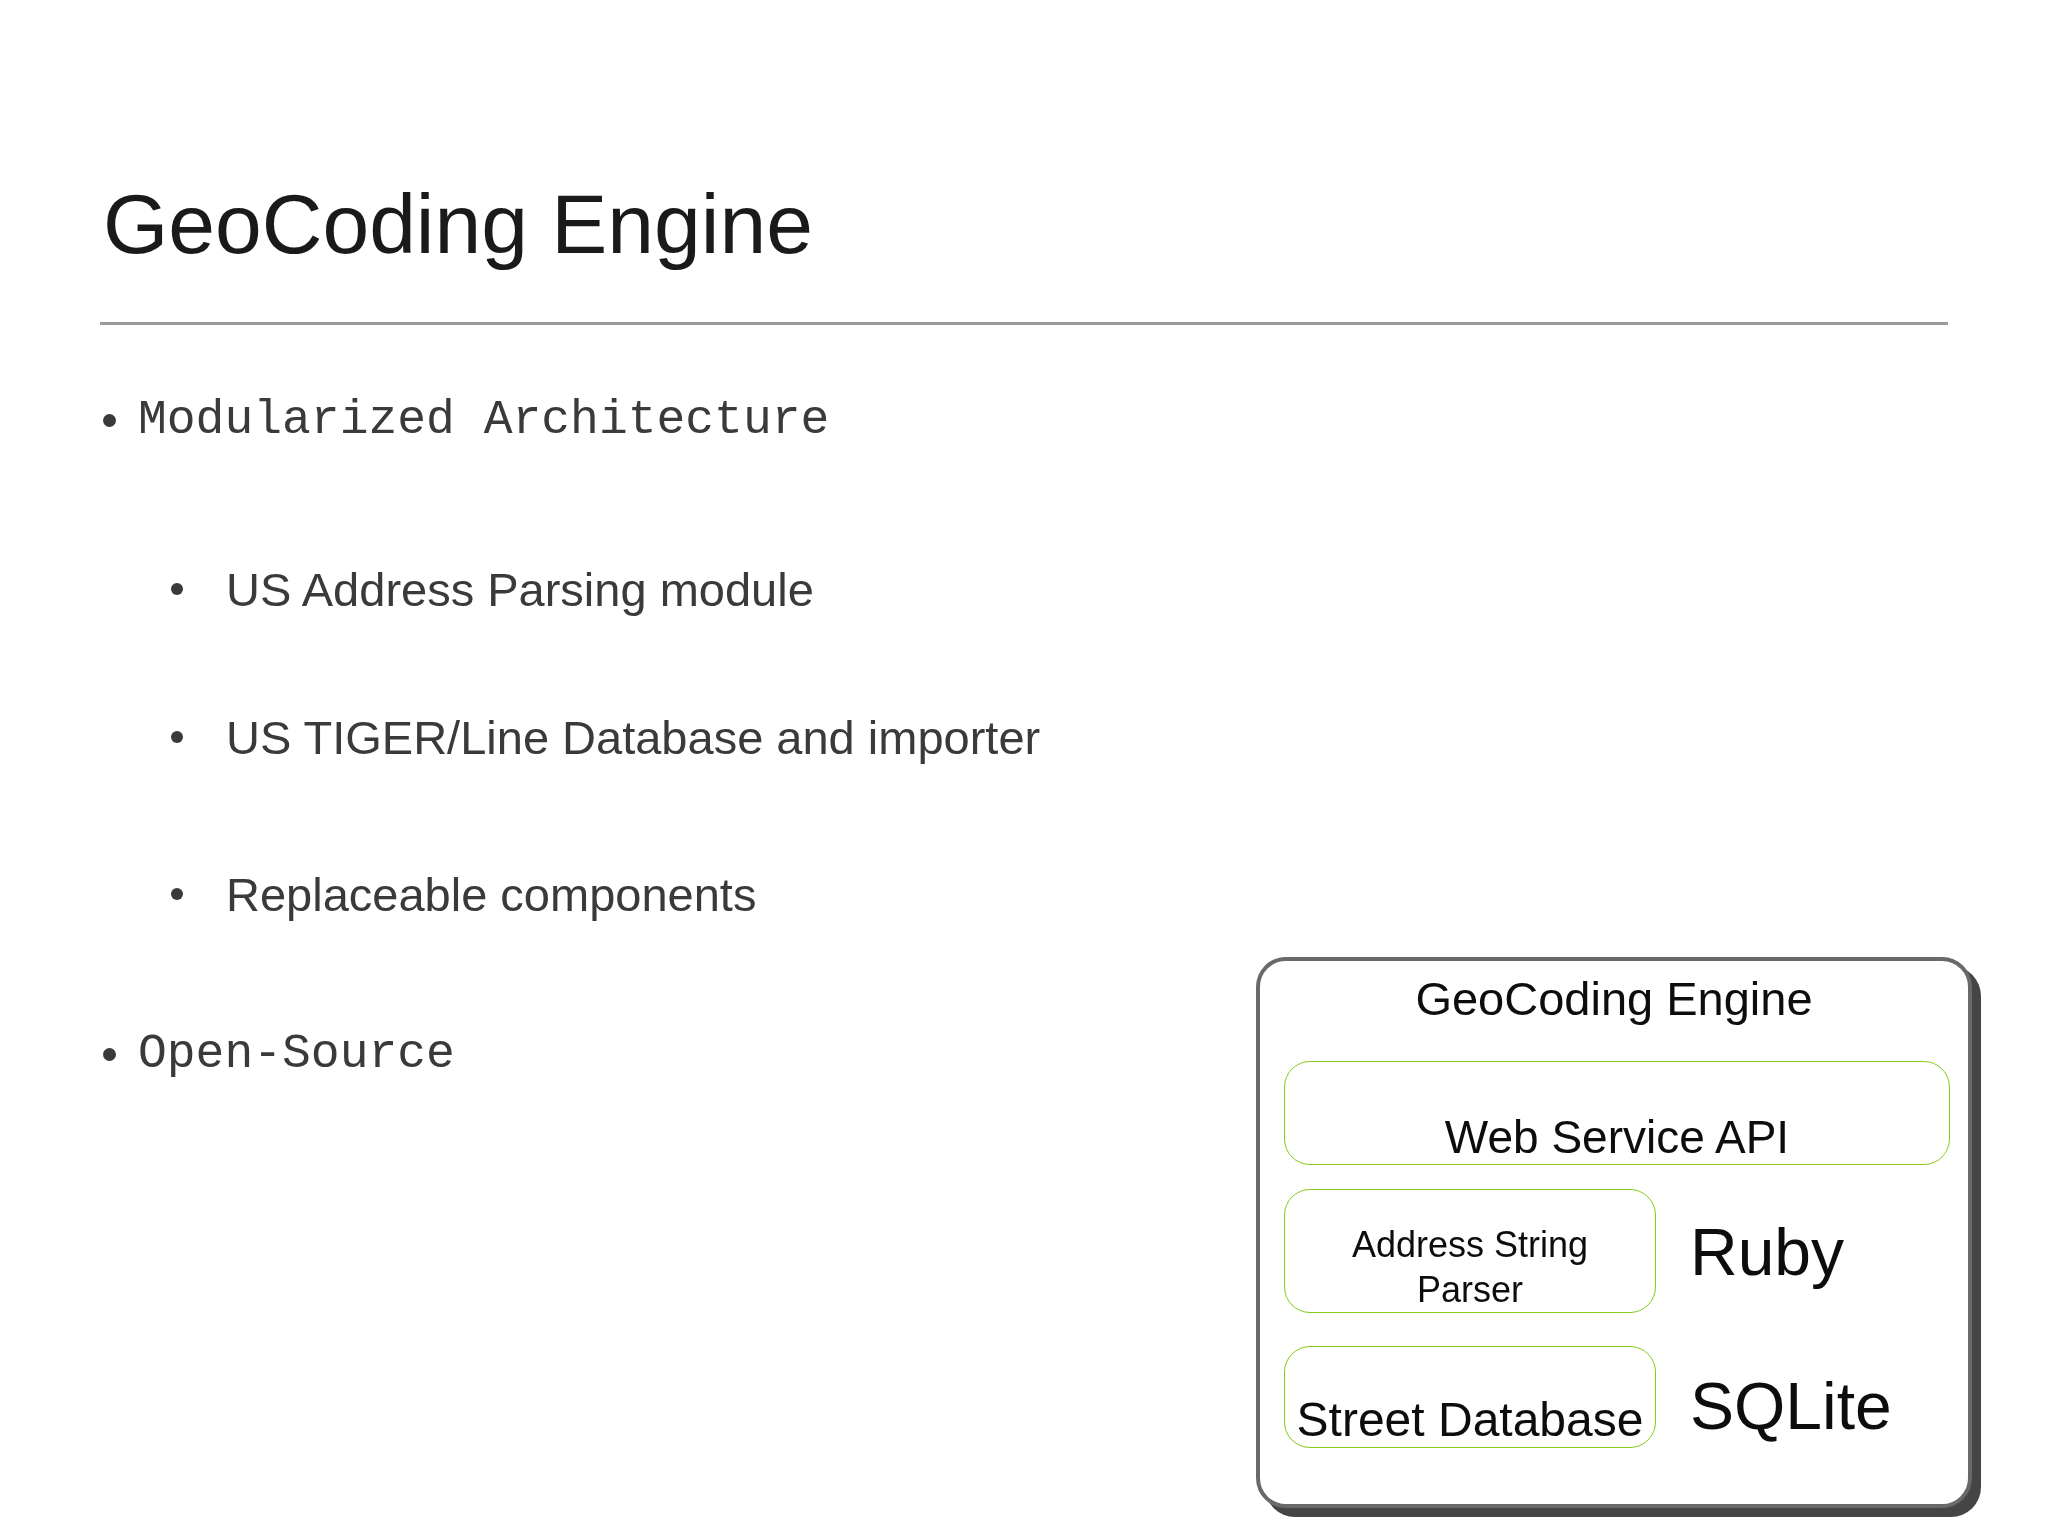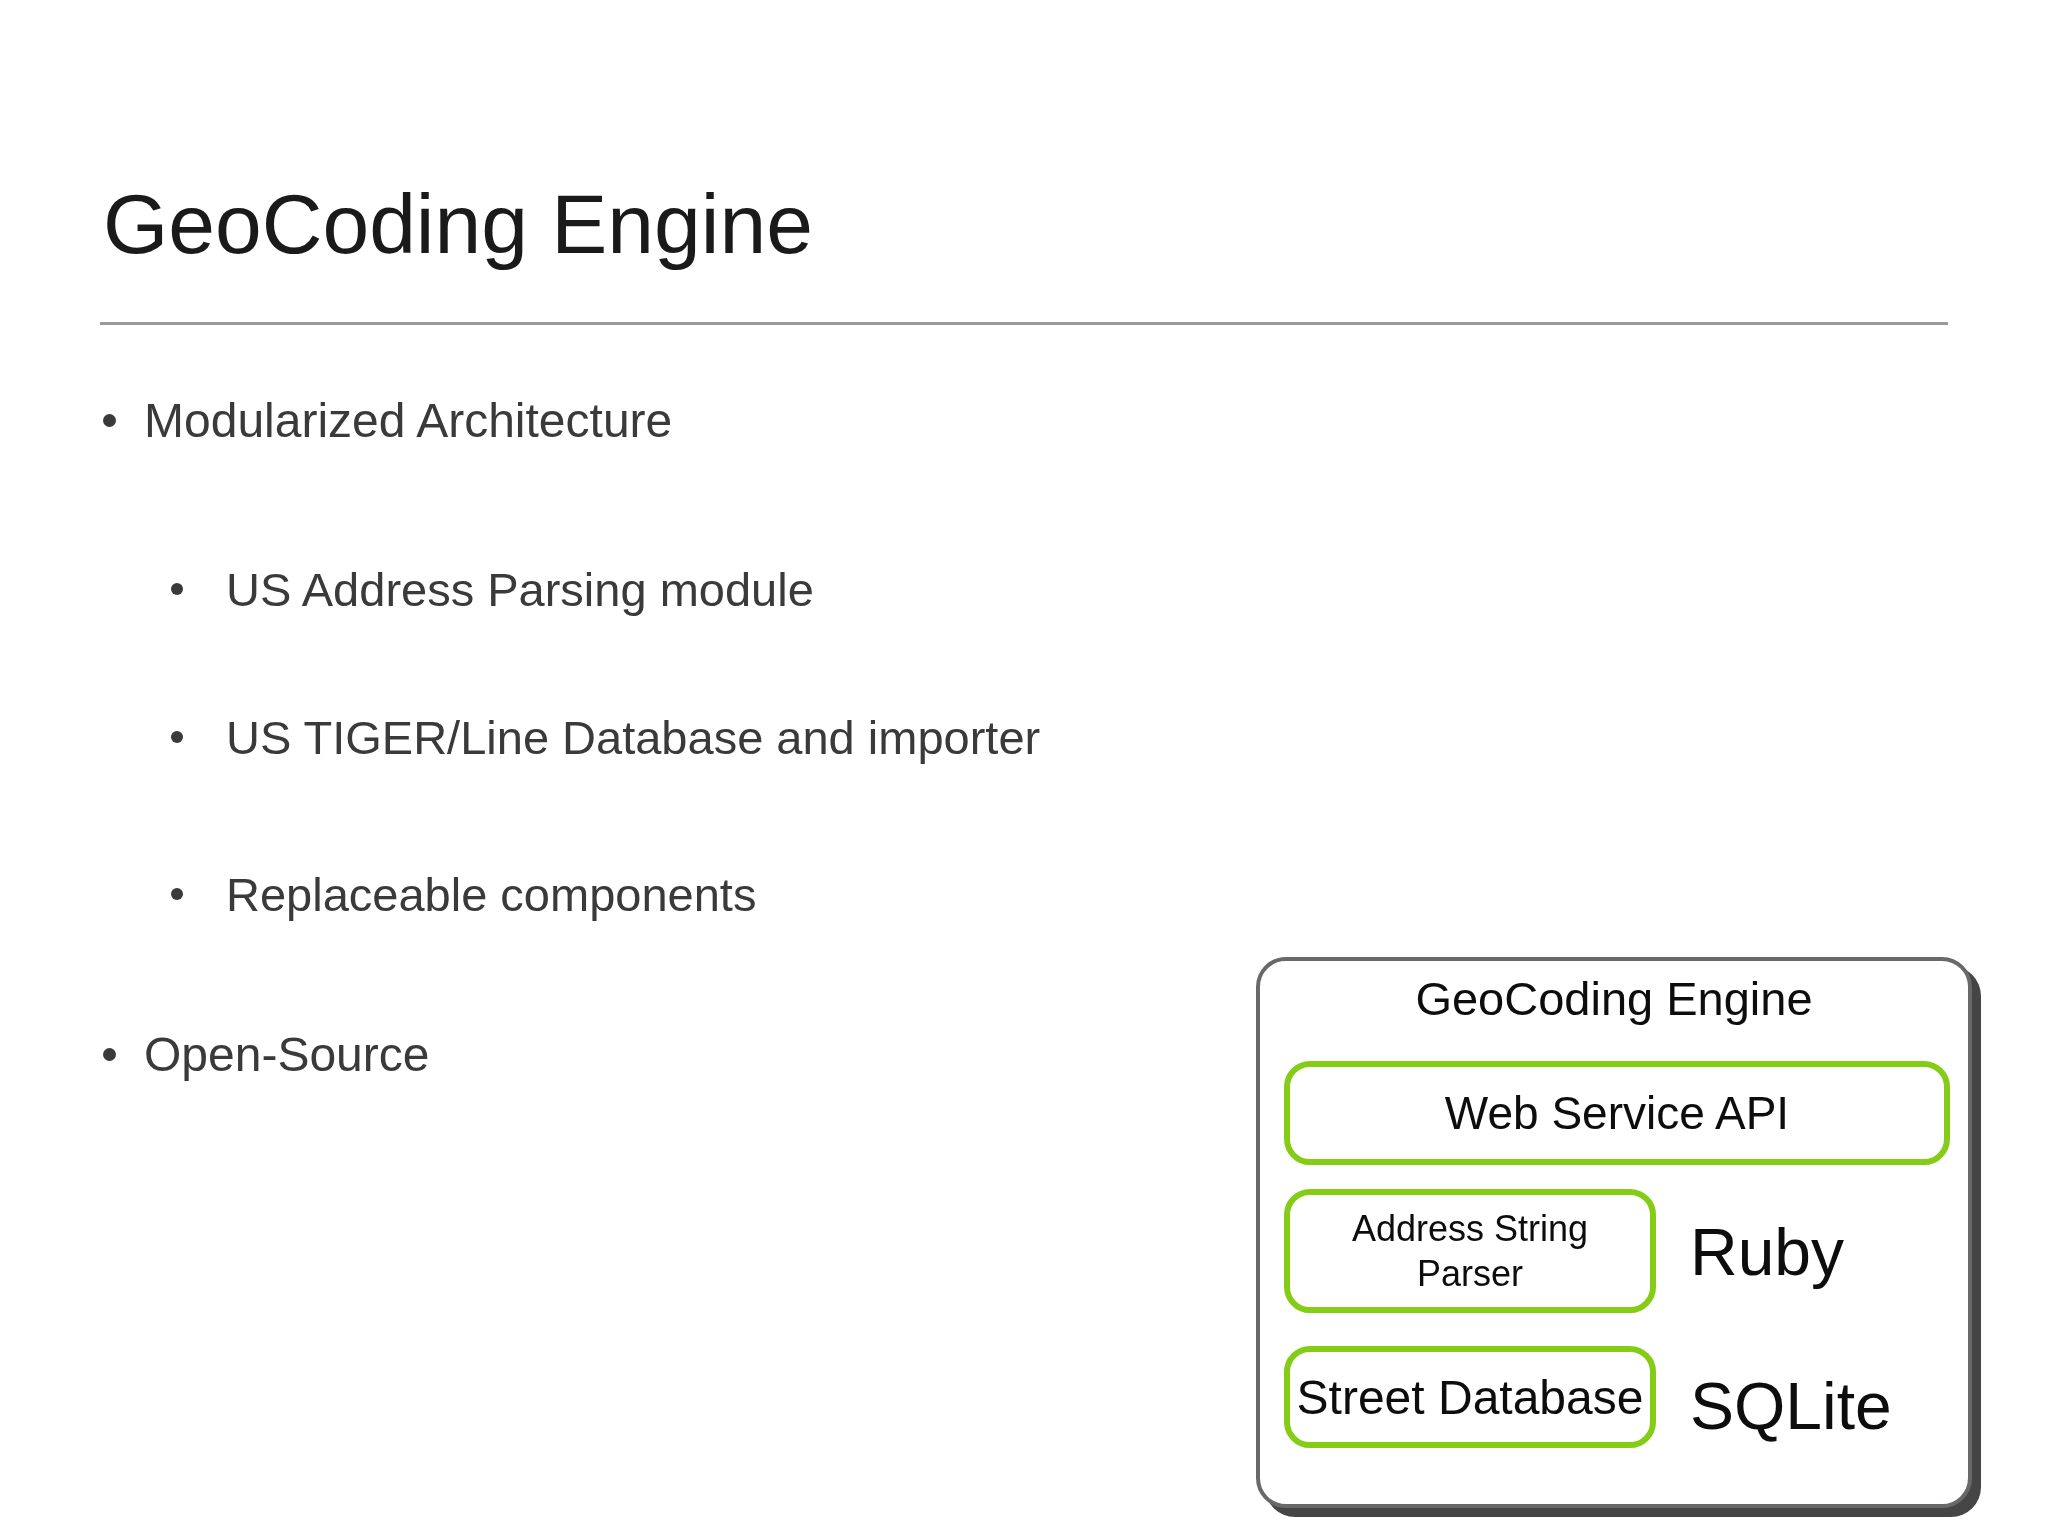--- a/index.html
+++ b/index.html
@@ -40,21 +40,21 @@
 
   
   .bullet {
     position: absolute;
     display: flex;
     align-items: center;
     height: 60px;
     color: #3a3a3a;
     white-space: nowrap;
   }
-  .bullet.l1 { left: 103px; font-size: 48px; gap: 28px; }
+  .bullet.l1 { left: 103px; font-size: 48px; gap: 22px; font-family: Liberation Mono, monospace; }
   .bullet.l2 { left: 171px; font-size: 47px; gap: 43px; }
   .dot {
     flex: 0 0 auto;
     border-radius: 50%;
     background: #3a3a3a;
   }
   .bullet.l1 .dot { width: 13px; height: 13px; }
   .bullet.l2 .dot { width: 12px; height: 12px; }
   .b-modularized { top: 376px; }
   .b-usaddress  { top: 545px; }
@@ -78,25 +78,25 @@
   .dg-title {
     margin-top: 10px;
     text-align: center;
     font-size: 47px;
     color: #0d0d0d;
     white-space: nowrap;
   }
   .dg-box {
     position: absolute;
     box-sizing: border-box;
-    border: 6px solid #84cc16;
+    border: 1px solid #84cc16;
     border-radius: 26px;
     background: #ffffff;
     display: flex;
-    align-items: center;
+    align-items: flex-end;
     justify-content: center;
     text-align: center;
     color: #0d0d0d;
   }
   .dg-webapi {
     left: 24px;
     top: 100px;
     width: 666px;
     height: 104px;
     font-size: 46px;

